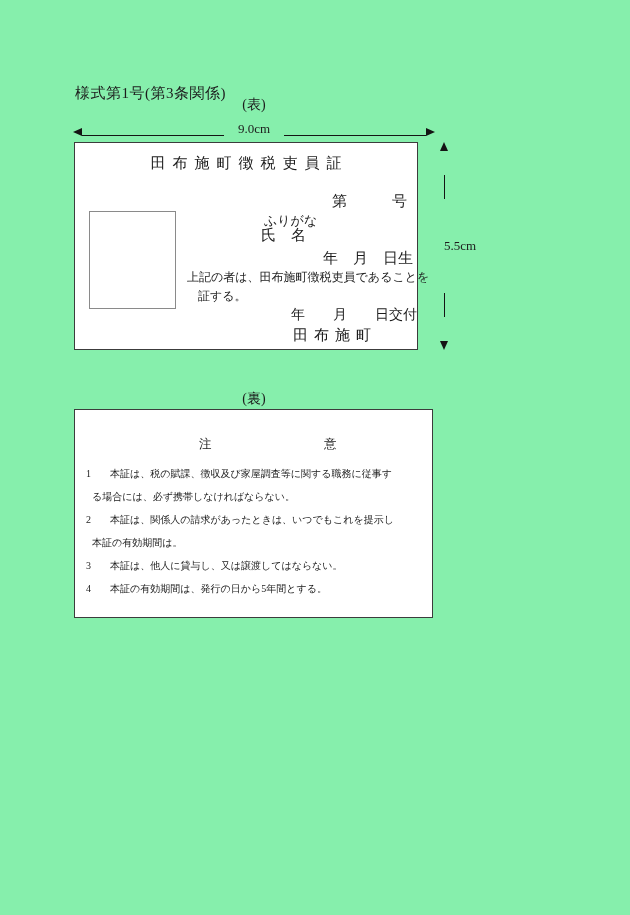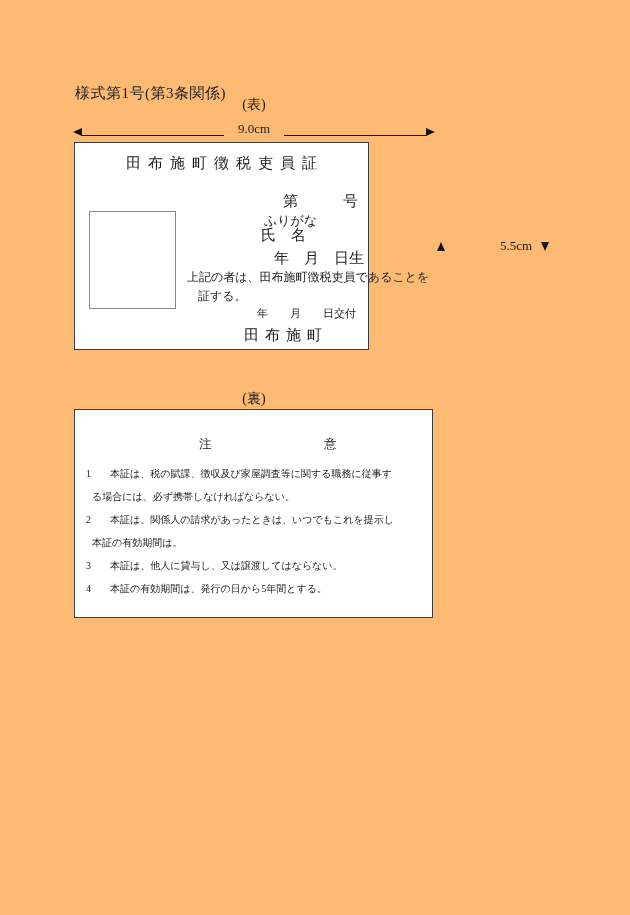--- a/index.html
+++ b/index.html
@@ -1,19 +1,19 @@
 <!DOCTYPE html>
 <html><head>
 <meta charset="utf-8">
 <style>
   html,body { margin:0; padding:0; background:#ffffff; }
   .page {
     position:relative;
     width:630px; height:915px;
-    background:#fdba74;
+    background:#86efac;
     font-family:"Liberation Serif","DejaVu Serif",serif;
     color:#1c1c1c;
     overflow:hidden;
   }
   .abs { position:absolute; white-space:nowrap; }
 
   
   .form-label { left:75px; top:84px; font-size:15px; letter-spacing:0.5px; }
   .section-label { left:74px; width:360px; text-align:center; font-size:14px; }
   .front-section-label { top:96px; }
@@ -22,49 +22,49 @@
   
   .hdim {
     position:absolute; left:73px; top:121px; width:362px; height:15px;
     display:flex; align-items:flex-end;
   }
   .hseg { flex:1; height:1px; background:#141414; }
   .hlabel { font-size:13px; padding:0 14px; line-height:15px; }
 
   .vdim {
     position:absolute; left:437px; top:142px; width:14px; height:208px;
-    display:flex; flex-direction:row; align-items:center;gap:24px;
+    display:flex; flex-direction:column; align-items:center;gap:24px;
   }
   .vseg { width:1px; flex:1; background:#141414; }
   .vlabel-wrap { position:relative; height:46px; width:100%; }
   .vlabel {
     position:absolute; left:7px; top:50%; transform:translateY(-50%);
     font-size:13px; white-space:nowrap;
   }
 
   .ah { width:0; height:0; flex:0 0 auto; }
   .ah.left  { border-top:4px solid transparent; border-bottom:4px solid transparent; border-right:9px solid #141414; }
   .ah.right { border-top:4px solid transparent; border-bottom:4px solid transparent; border-left:9px solid #141414; }
   .ah.up    { border-left:4px solid transparent; border-right:4px solid transparent; border-bottom:9px solid #141414; }
   .ah.down  { border-left:4px solid transparent; border-right:4px solid transparent; border-top:9px solid #141414; }
 
   
   .card { position:absolute; border:1px solid #3c3c3c; background:#fff; box-sizing:border-box; }
-  .front-card { left:74px; top:142px; width:295px; height:208px; }
+  .front-card { left:74px; top:142px; width:344px; height:208px; }
   .back-card  { left:74px; top:409px; width:359px; height:209px;padding-left:17px; }
 
   
   .fc-title   { left:0; top:11px; width:100%; text-align:center; font-size:15px; letter-spacing:7px; text-indent:7px; }
   .fc-number  { top:49px;  right:10px; font-size:15px; }
   .fc-furigana{ left:189px; top:69px; font-size:13px; }
   .fc-name    { left:186px; top:83px; font-size:15px; }
   .fc-birth   { top:106px; right:4px;  font-size:15px;margin-left:32px; }
   .fc-stm1    { left:99px; top:126px; font-size:12px; text-indent:13px; }
   .fc-stm2    { left:99px; top:145px; font-size:12px;padding-left:24px; }
-  .fc-issue   { top:163px; right:12px; font-size:11px; }
+  .fc-issue   { top:163px; right:0; font-size:14px; }
   .fc-issuer  { top:183px; right:40px; font-size:15px; letter-spacing:6px; }
   .photo-box  { position:absolute; left:14px; top:68px; width:85px; height:96px; border:1px solid #8a8a8a; background:#fff; }
 
   
   .bc-heading { left:124px; top:26px; font-size:12.5px; }
   .bc-lines   { position:absolute; left:0; top:52px; width:100%; font-size:10px; }
   .bline { height:23px; line-height:23px; white-space:nowrap; }
   .bline .num { display:inline-block; width:24px; padding-left:11px; }
   .bline.cont { padding-left:17px; }
 </style>

